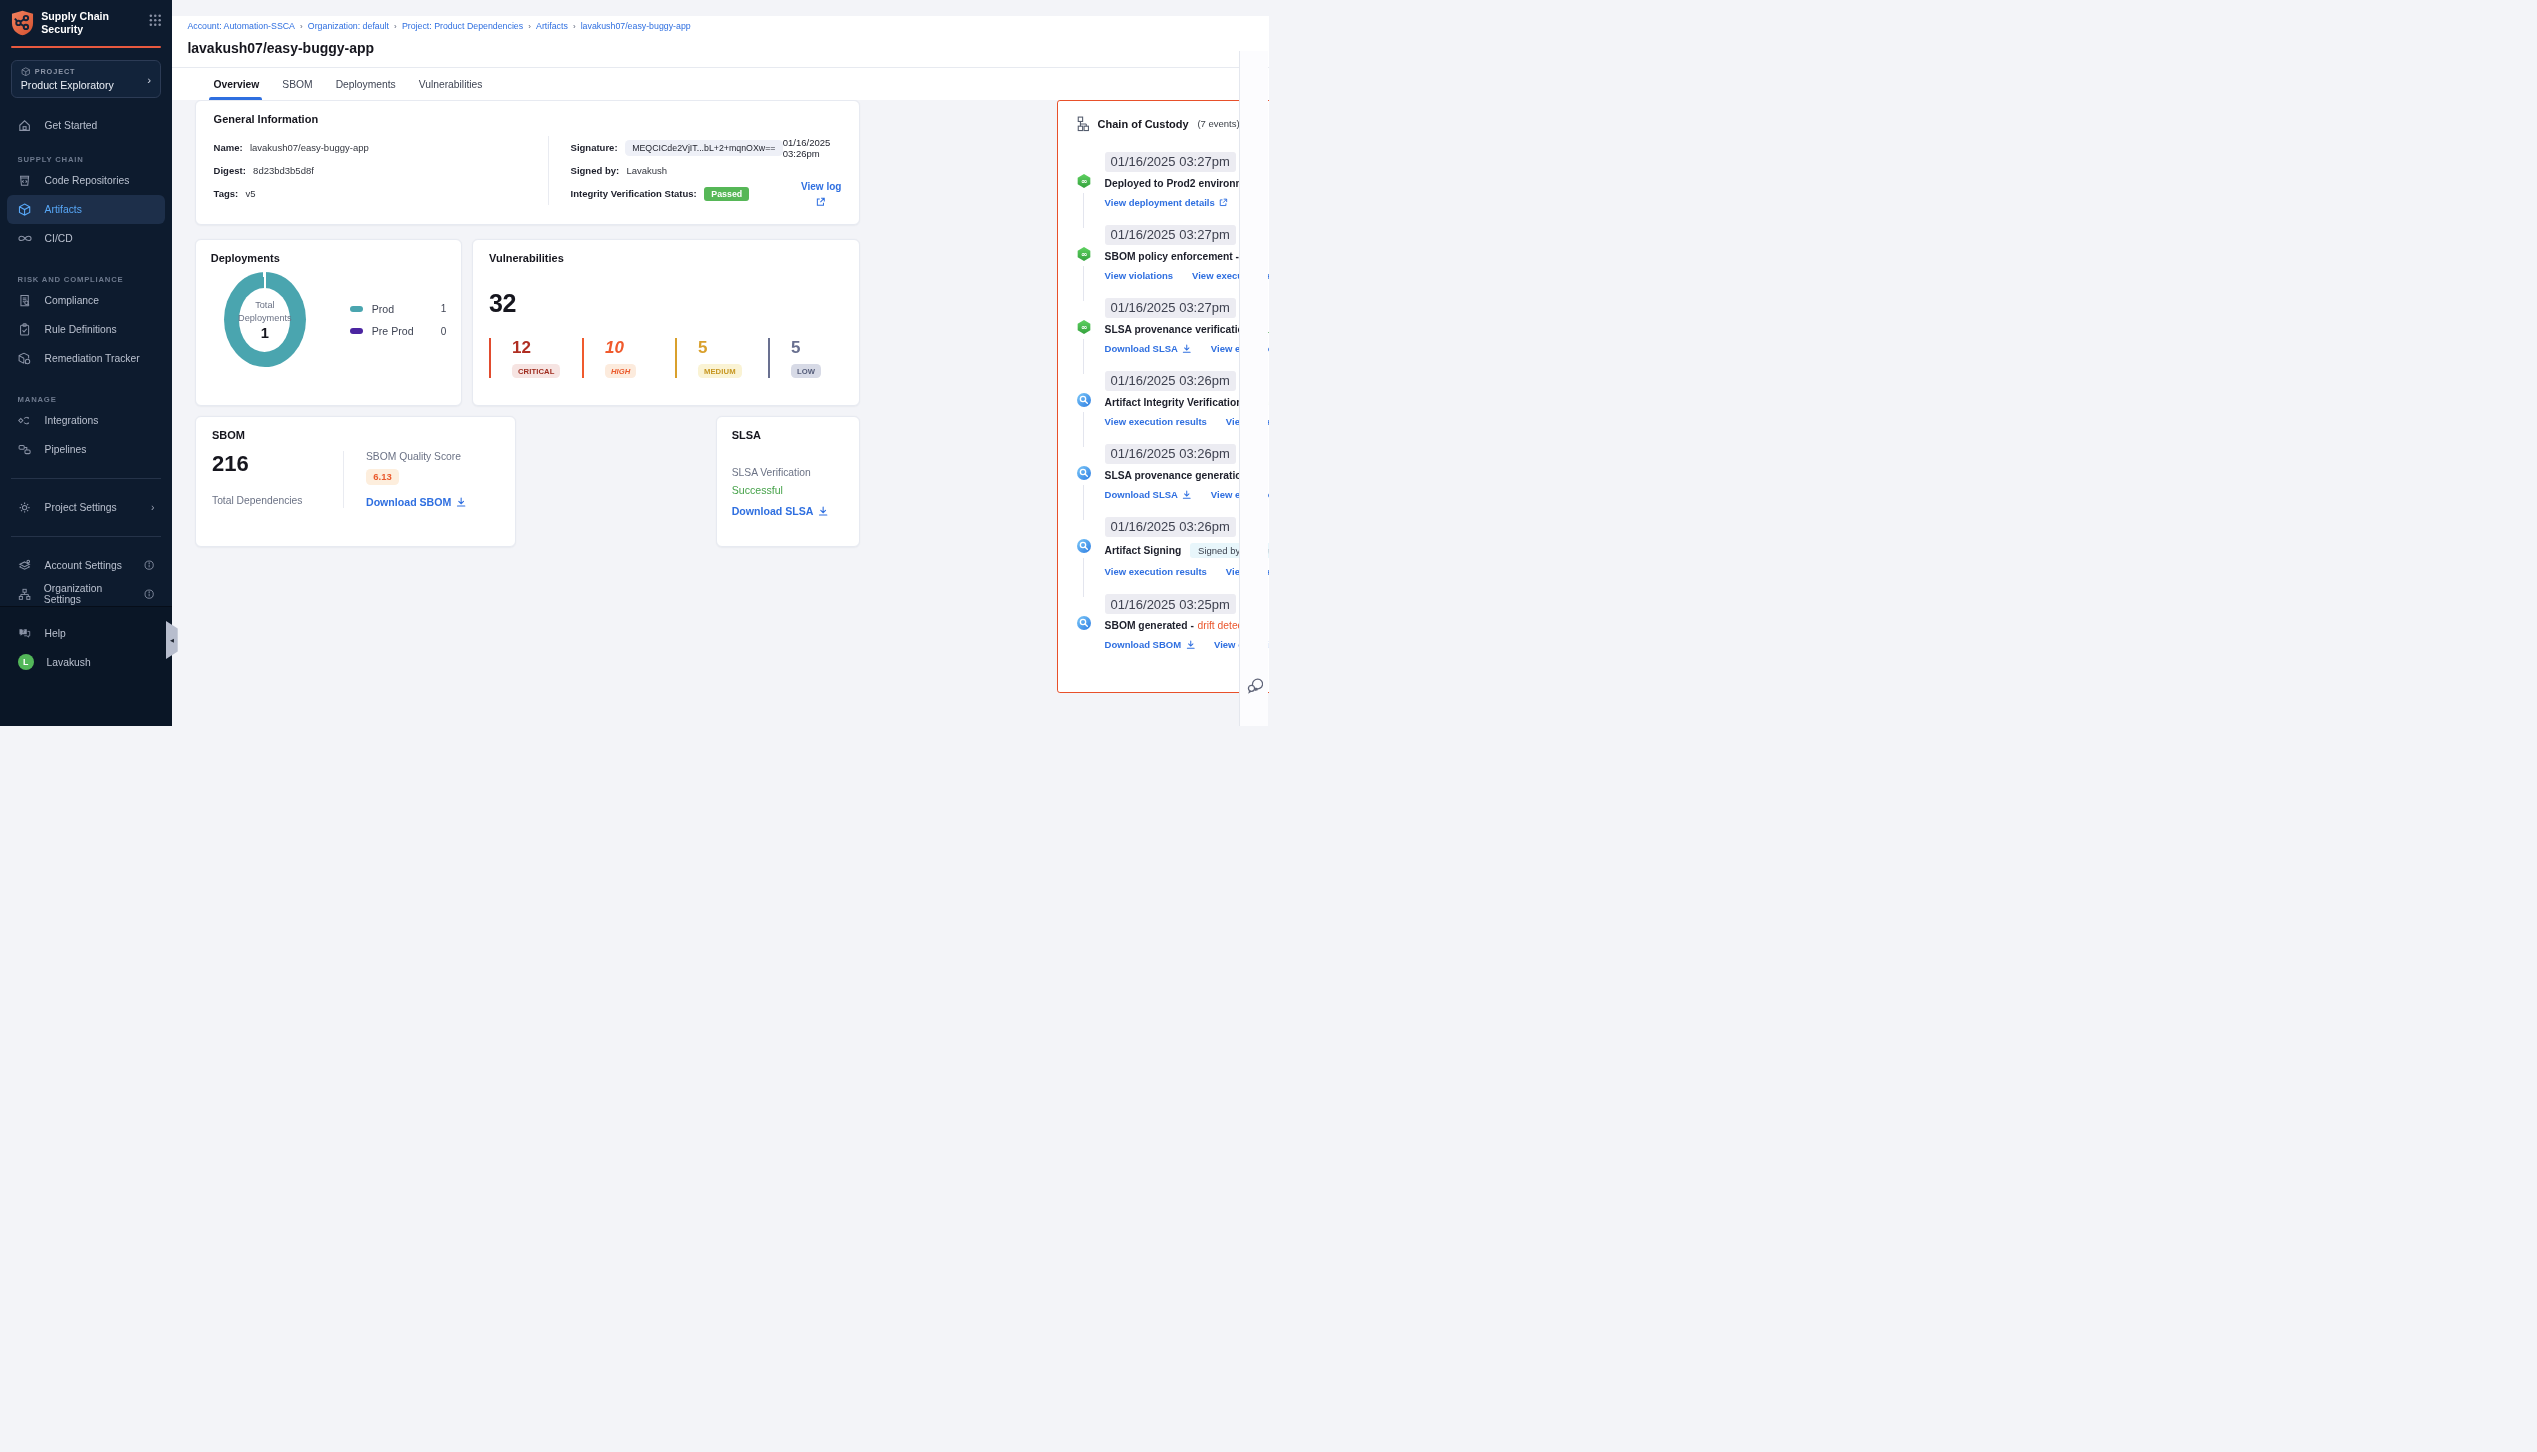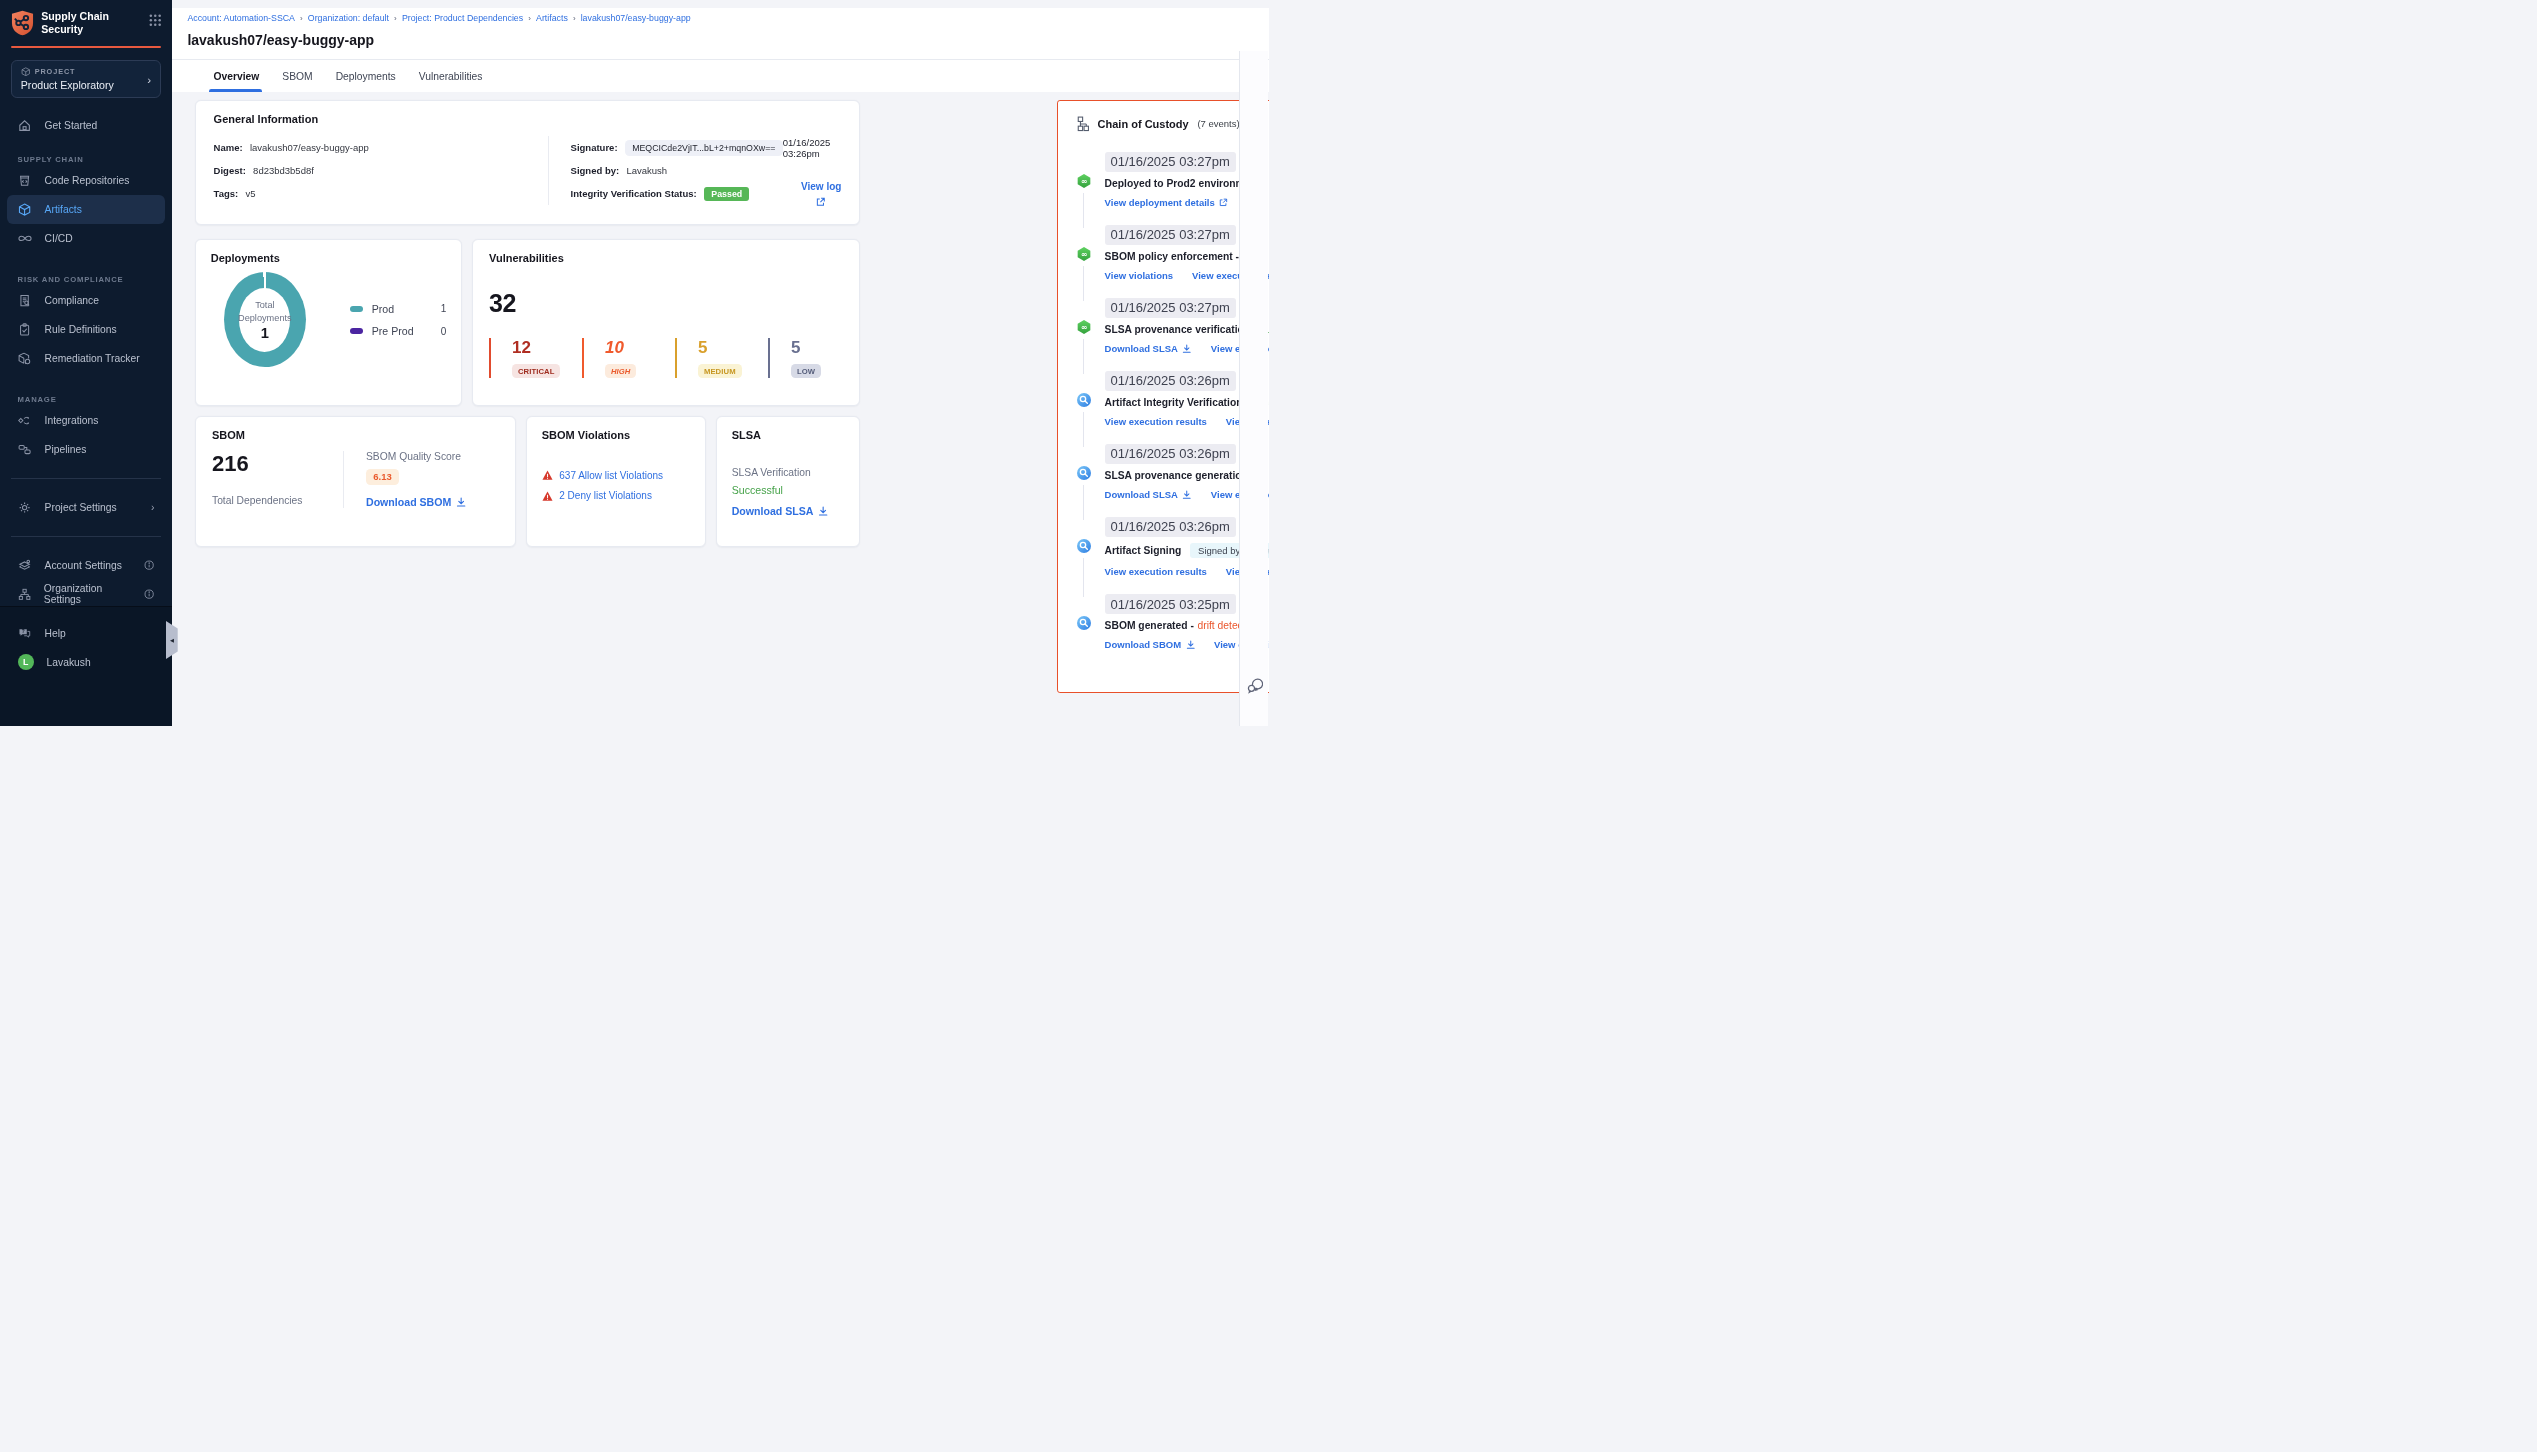--- a/index.html
+++ b/index.html
@@ -61,21 +61,21 @@
 
   .collapse-handle {
     position:absolute; left:166px; top:621px; width:11.7px; height:38px;
     background:#b7bdcd; z-index:6; cursor:pointer;
     clip-path:polygon(0 0, 100% 20%, 100% 80%, 0 100%);
     display:flex; align-items:center; justify-content:center;
     color:#1d2430; font-size:5.1px;
   }
 
   
-  .topbar { position:absolute; left:172px; top:8px; width:1097px; height:84px; background:#fff; z-index:2; }
+  .topbar { position:absolute; left:172px; top:16px; width:1097px; height:84px; background:#fff; z-index:2; }
   .breadcrumb { position:absolute; left:15.4px; top:5.1px; display:flex; gap:5.1px; font-size:8.8px; align-items:center; }
   .breadcrumb a { color:#2f6fe0; text-decoration:none; cursor:pointer; }
   .crumb-sep { color:#5b master6277; color:#5b6277; font-size:8px; }
   .page-title { position:absolute; left:15.4px; top:23.5px; font-size:14px; font-weight:700; color:#16161e; }
   .topbar-div { position:absolute; left:0; right:0; top:51px; height:0.7px; background:#e7eaf0; }
   .tabs { position:absolute; left:40px; top:52px; height:32px; display:flex; gap:20px; }
   .tab { display:flex; align-items:center; font-size:10.3px; color:#3f4554; cursor:pointer; position:relative; padding:0 1.5px; }
   .tab.active { color:#16161e; font-weight:700; }
   .tab.active::after {
     content:""; position:absolute; left:-2.9px; right:-1.5px; bottom:0; height:2.6px;
@@ -561,41 +561,20 @@
             <span>Download SBOM</span>
             <svg width="10.3" height="10.3" viewBox="0 0 14 14" stroke="#2f6fe0" stroke-width="1.5" fill="none" stroke-linecap="round">
               <path d="M7 1.5 V8.5 M3.8 5.8 L7 9 L10.2 5.8 M2 12.2 H12"></path>
             </svg>
           </a>
         </div>
       </div>
     </div>
   </section>
 
-  <section class="card card-violations">
-    <div class="card-title">SBOM Violations</div>
-    <div class="vio-rows">
-      <div class="vio-row">
-        <svg width="11" height="10.3" viewBox="0 0 24 22">
-          <path d="M12 1 L23 21 H1 Z" fill="#d6392c"></path>
-          <rect x="11" y="8" width="2.2" height="7" fill="#fff"></rect>
-            <rect x="11" y="16.6" width="2.2" height="2.4" fill="#fff"></rect>
-        </svg>
-        <a class="link">637 Allow list Violations</a>
-      </div>
-      <div class="vio-row">
-        <svg width="11" height="10.3" viewBox="0 0 24 22">
-          <path d="M12 1 L23 21 H1 Z" fill="#d6392c"></path>
-          <rect x="11" y="8" width="2.2" height="7" fill="#fff"></rect>
-            <rect x="11" y="16.6" width="2.2" height="2.4" fill="#fff"></rect>
-        </svg>
-        <a class="link">2 Deny list Violations</a>
-      </div>
-    </div>
-  </section>
 
   <section class="card card-slsa">
     <div class="card-title">SLSA</div>
     <div class="slsa-label">SLSA Verification</div>
     <div class="slsa-status">Successful</div>
     <div class="slsa-dl">
       <a class="link">
         <span>Download SLSA</span>
         <svg width="10.3" height="10.3" viewBox="0 0 14 14" stroke="#2f6fe0" stroke-width="1.5" fill="none" stroke-linecap="round">
           <path d="M7 1.5 V8.5 M3.8 5.8 L7 9 L10.2 5.8 M2 12.2 H12"></path>

